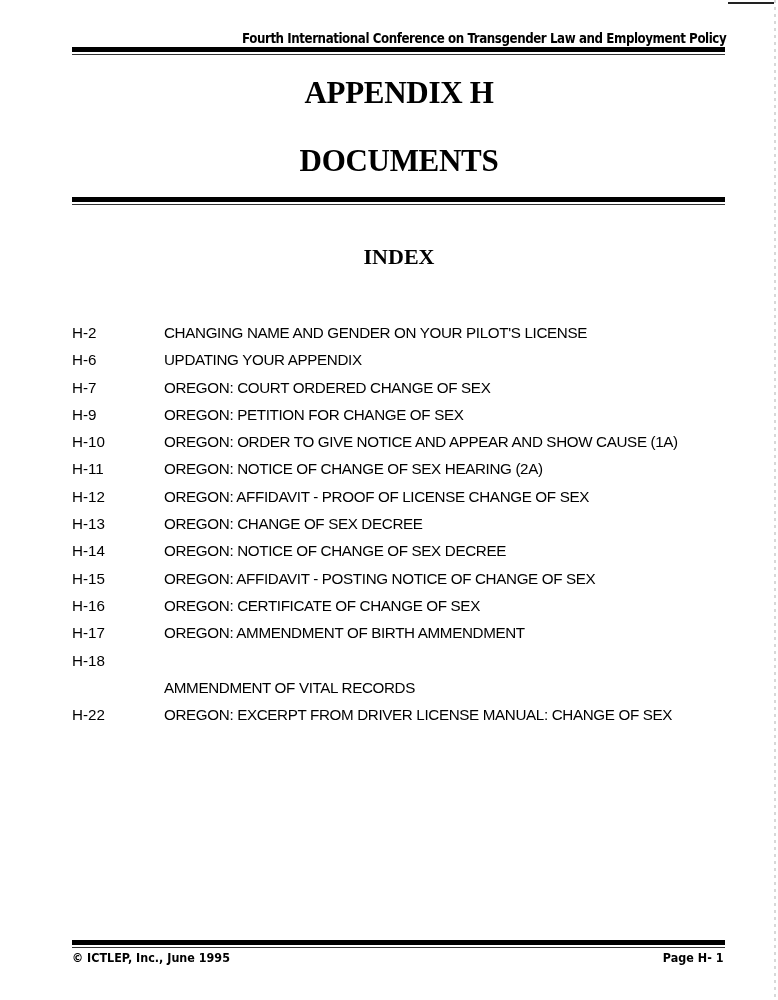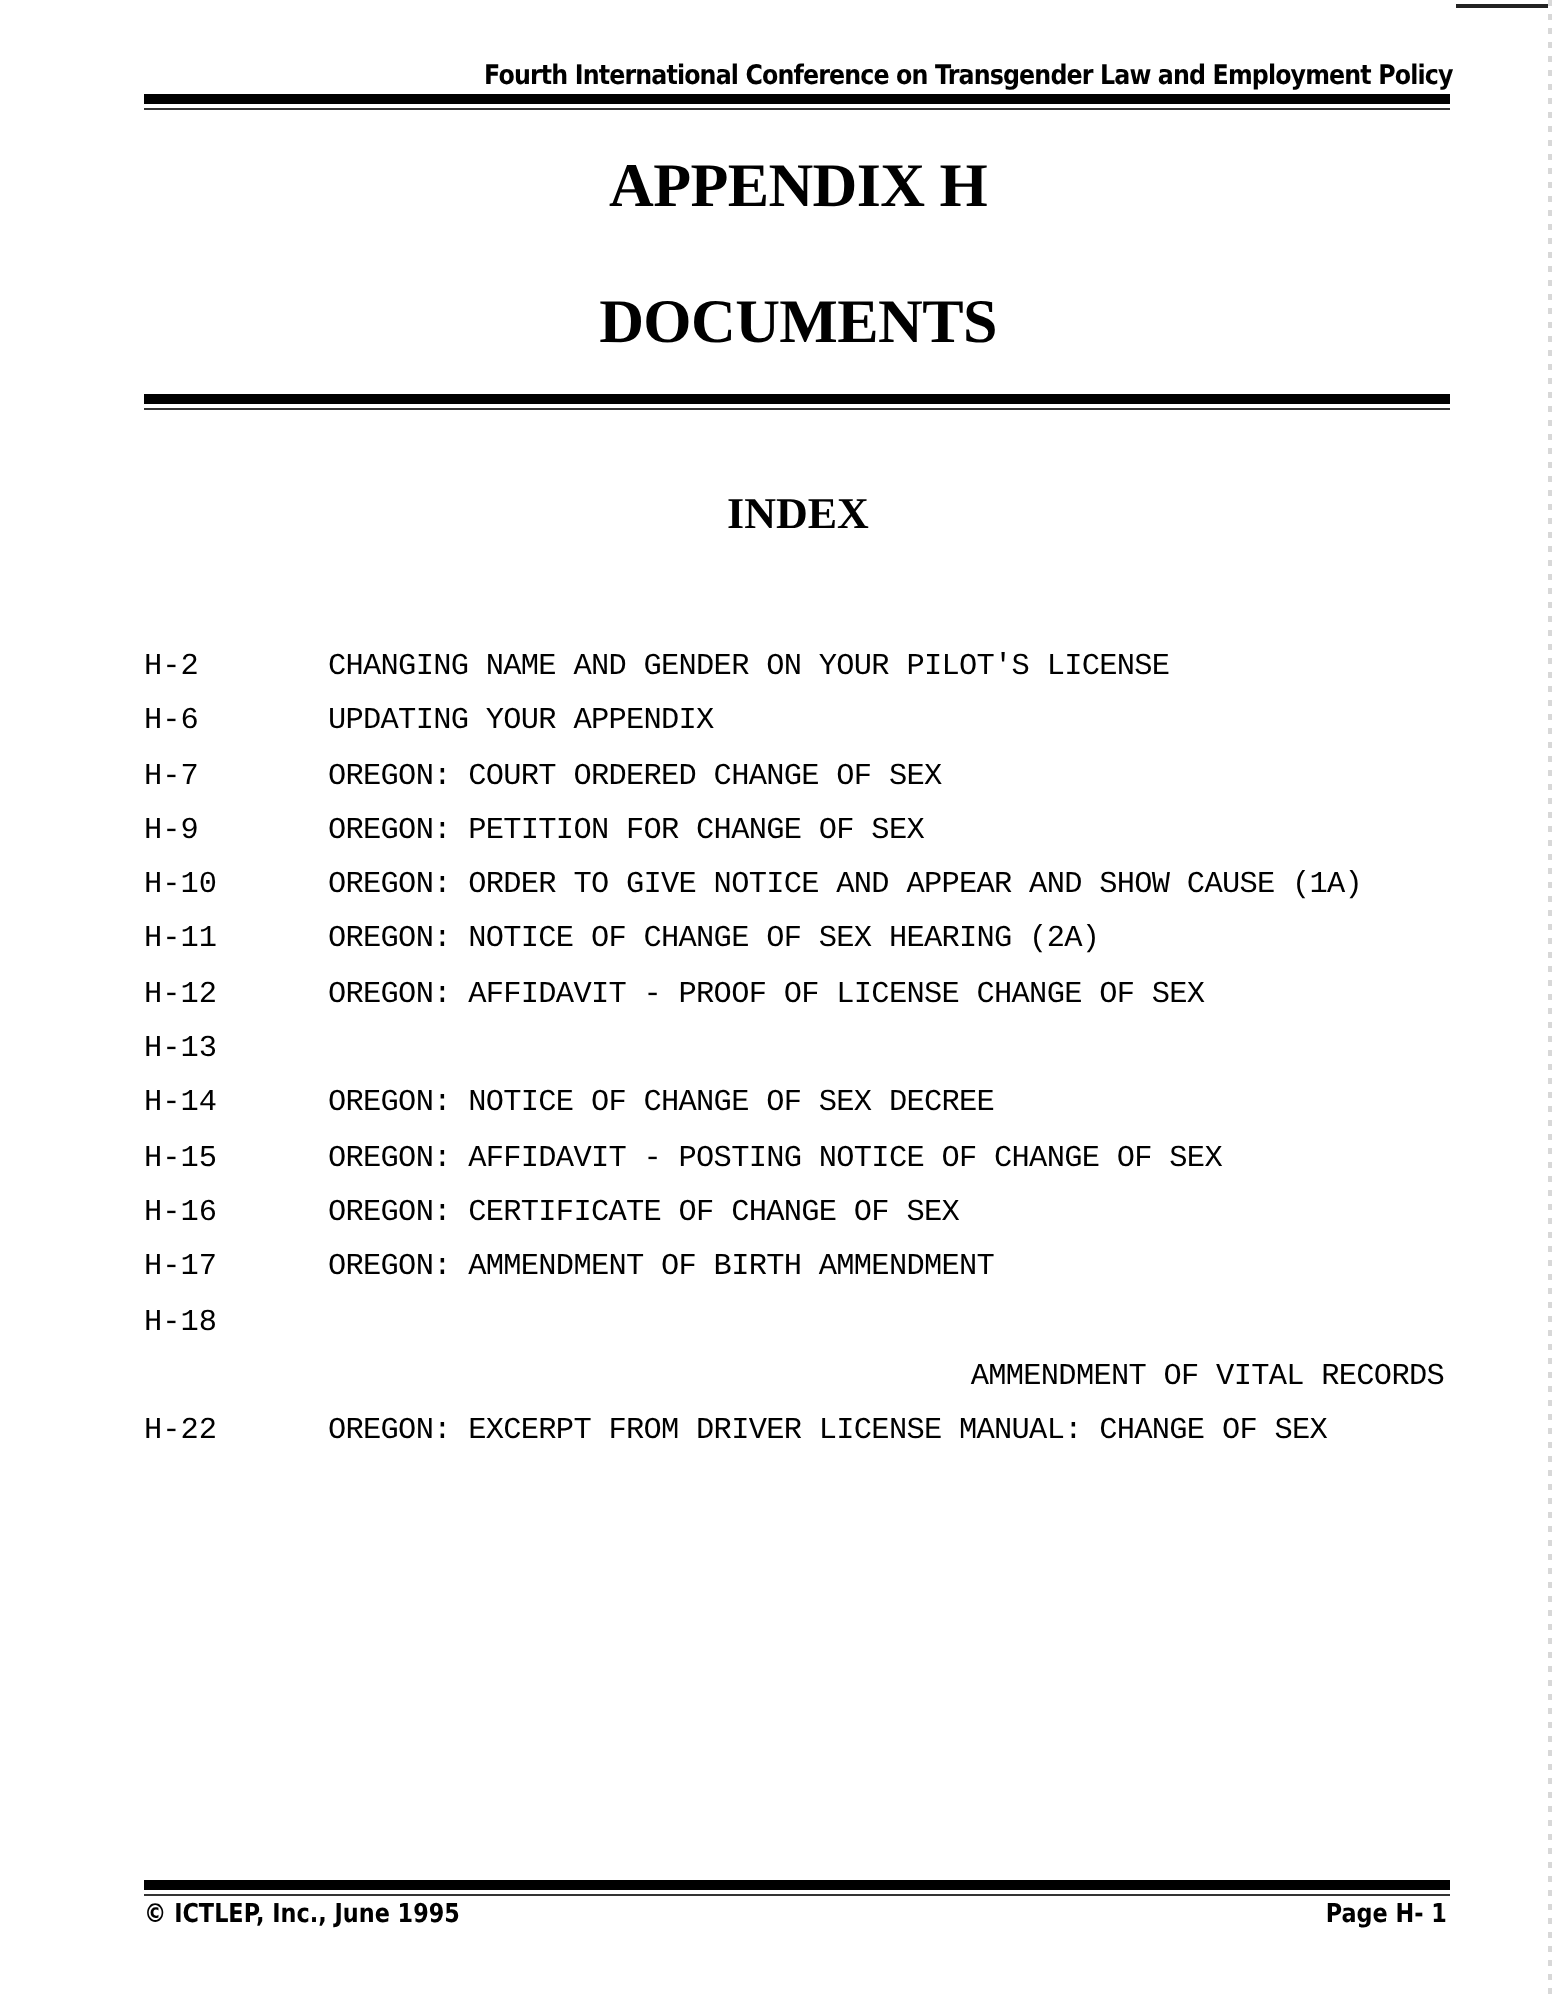--- a/index.html
+++ b/index.html
@@ -73,38 +73,38 @@
       text-align: center;
       font-family: "Liberation Serif", serif;
       font-weight: bold;
       font-size: 22px;
     }
     .index-list {
       position: absolute;
       top: 322px;
       left: 72px;
       width: 650px;
-      font-family: Liberation Mono, monospace;
+      font-family: Liberation Sans, sans-serif;
       font-size: 15.2px;
     }
     .row {
       display: flex;
       height: 27.3px;
       line-height: 22px;
     }
     .row .code {
       width: 92px;
       flex: none;
     }
     .row .desc {
       flex: 1;
       white-space: nowrap;
       letter-spacing: -0.35px;
     }
-    .row.cont .desc { padding-left: 0; text-align: right; }
+    .row.cont .desc { padding-left: 0; }
     .footer-left {
       position: absolute;
       top: 950px;
       left: 72px;
       font-family: "DejaVu Sans", sans-serif;
       font-weight: bold;
       font-size: 13px;
       transform: scaleX(0.86);
       transform-origin: left center;
       white-space: nowrap;
@@ -170,20 +170,21 @@
   <div class="row">
     <span class="code">H-11</span>
     <span class="desc">OREGON: NOTICE OF CHANGE OF SEX HEARING (2A)</span>
   </div>
   <div class="row">
     <span class="code">H-12</span>
     <span class="desc">OREGON: AFFIDAVIT - PROOF OF LICENSE CHANGE OF SEX</span>
   </div>
   <div class="row">
     <span class="code">H-13</span>
+    <span class="desc">OREGON: CHANGE OF SEX DECREE</span>
   </div>
   <div class="row">
     <span class="code">H-14</span>
     <span class="desc">OREGON: NOTICE OF CHANGE OF SEX DECREE</span>
   </div>
   <div class="row">
     <span class="code">H-15</span>
     <span class="desc">OREGON: AFFIDAVIT - POSTING NOTICE OF CHANGE OF SEX</span>
   </div>
   <div class="row">

